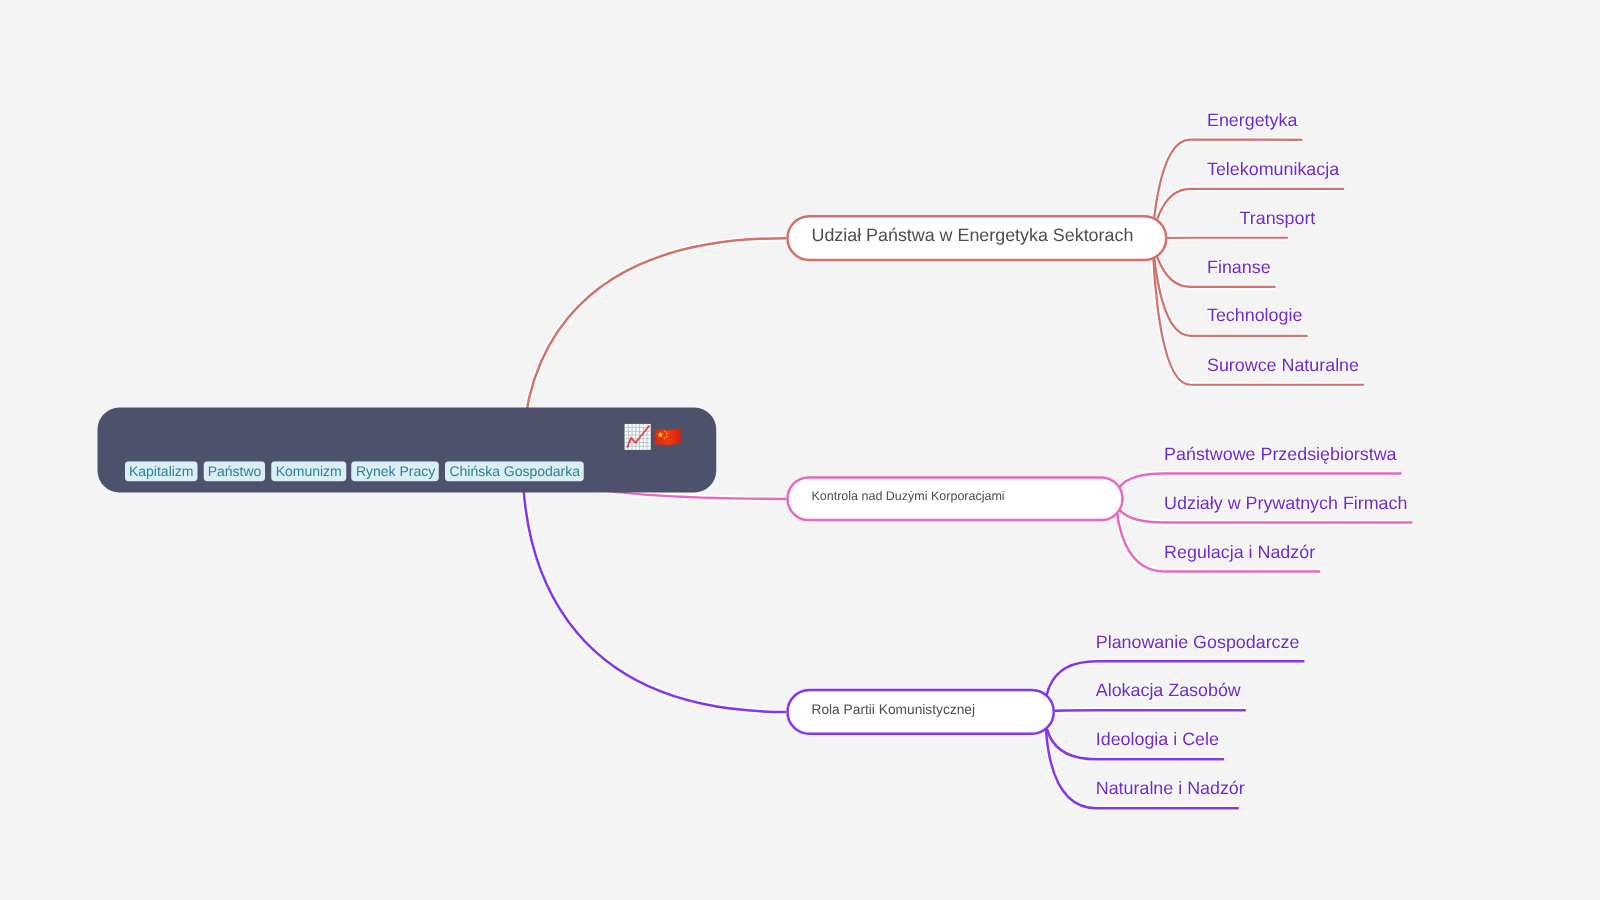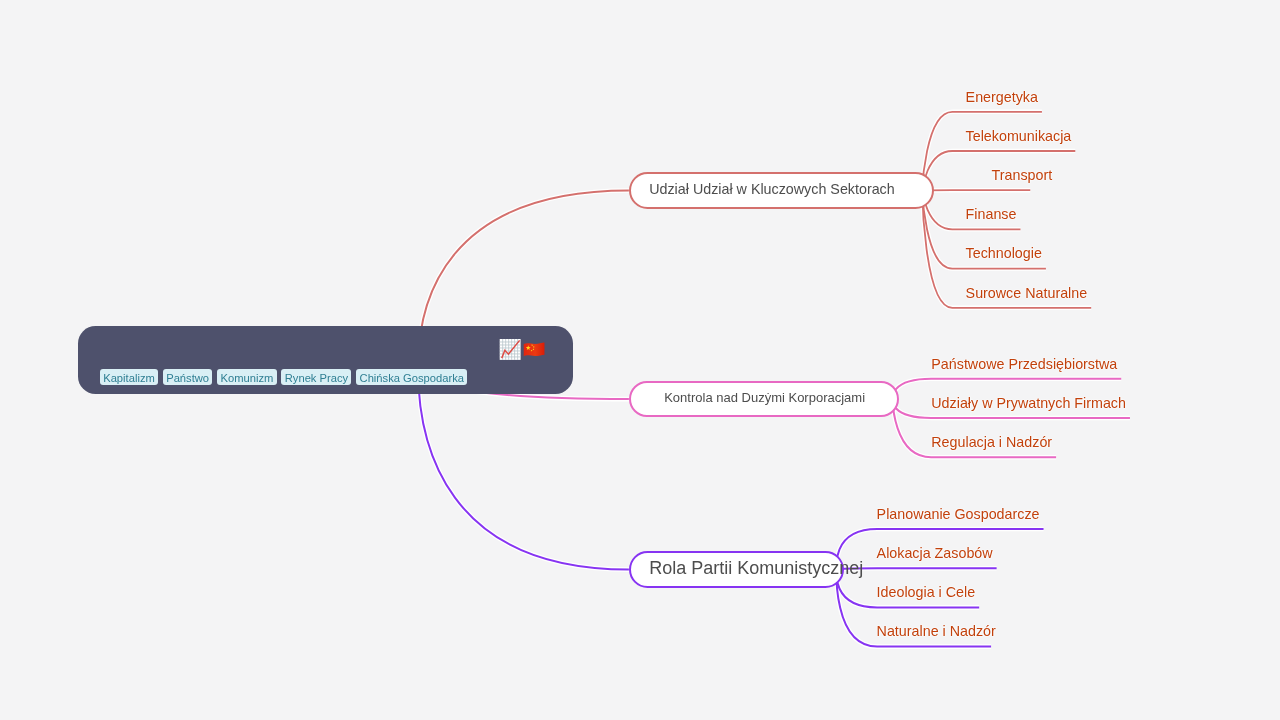--- a/index.html
+++ b/index.html
@@ -23,21 +23,21 @@
     line-height:16px;height:15px;border-radius:3px;padding:1px 3.3px 0;
     margin-right:4.8px;vertical-align:top;box-sizing:content-box;}
 
   
   .branch-node{position:absolute;box-sizing:border-box;background:#ffffff;
     border:2px solid #000;border-radius:999px;}
   .branch-label{position:absolute;white-space:nowrap;color:#4d4d4d;
     font-size:14.3px;line-height:16px;}
 
   
-  .leaf{position:absolute;white-space:nowrap;color:#c2410c;font-size:14.3px;
+  .leaf{position:absolute;white-space:nowrap;color:#6d28d9;font-size:14.3px;
     line-height:16px;text-shadow:0 0 2px #fff,0 0 2px #fff,0 0 1px #fff;}
 </style>
 </head>
 <body>
 
 <div id="stage">
   <svg id="links" width="1280" height="720" viewBox="0 0 1280 720" xmlns="http://www.w3.org/2000/svg">
       <g>
         <path d="M418,367.7 C418,299.8324 446.2,190.5 628.9,190.5" fill="none" stroke="#ffffff" stroke-width="4.6" stroke-linecap="butt"></path>
         <path d="M418,367.7 C418,379.7262 446.2,399.1 628.9,399.1" fill="none" stroke="#ffffff" stroke-width="4.6" stroke-linecap="butt"></path>
@@ -100,31 +100,31 @@
           <path d="M8.20,5.50L9.26,8.34L12.29,8.47L9.92,10.36L10.73,13.28L8.20,11.61L5.67,13.28L6.48,10.36L4.11,8.47L7.14,8.34Z"></path>
           <path d="M15.18,3.70L15.19,4.90L16.30,5.36L15.16,5.74L15.07,6.93L14.36,5.97L13.19,6.25L13.89,5.28L13.26,4.25L14.40,4.61Z"></path>
           <path d="M18.60,7.00L18.11,8.09L18.91,8.97L17.72,8.84L17.13,9.88L16.90,8.70L15.72,8.47L16.76,7.88L16.63,6.69L17.51,7.49Z"></path>
           <path d="M18.44,11.48L17.60,12.34L18.06,13.44L16.99,12.91L16.08,13.69L16.25,12.50L15.23,11.88L16.41,11.68L16.69,10.51L17.25,11.58Z"></path>
           <path d="M14.38,12.90L14.39,14.10L15.50,14.56L14.36,14.94L14.27,16.13L13.56,15.17L12.39,15.45L13.09,14.48L12.46,13.45L13.60,13.81Z"></path>
         </g>
       </svg>
     </div>
     <div class="tags" style="left: 99.9px; top: 368.8px;"><span class="tag">Kapitalizm</span><span class="tag">Państwo</span><span class="tag">Komunizm</span><span class="tag">Rynek Pracy</span><span class="tag">Chińska Gospodarka</span></div>
     <div class="branch-node" style="left: 628.9px; top: 172.1px; width: 304.7px; height: 36.8px; border-color: rgb(212, 112, 109); border-width: 2px;"></div>
-    <div class="branch-label" style="left: 649.2px; font-size: 14.3px; top: 180.9px;">Udział Udział w Kluczowych Sektorach</div>
+    <div class="branch-label" style="left: 649.2px; font-size: 14.3px; top: 180.9px;">Udział Państwa w Energetyka Sektorach</div>
     <div class="leaf" style="left: 965.6px; top: 88.6px;">Energetyka</div>
     <div class="leaf" style="left: 965.6px; top: 127.8px;">Telekomunikacja</div>
     <div class="leaf" style="left: 965.6px; top: 167px; margin-left: 26px;">Transport</div>
     <div class="leaf" style="left: 965.6px; top: 206.2px;">Finanse</div>
     <div class="leaf" style="left: 965.6px; top: 245.4px; text-align: right;">Technologie</div>
     <div class="leaf" style="left: 965.6px; top: 284.6px;">Surowce Naturalne</div>
     <div class="branch-node" style="left: 628.9px; top: 380.7px; width: 270.5px; height: 36.8px; border-color: rgb(232, 105, 195); border-width: 2px;"></div>
-    <div class="branch-label" style="left: 649.2px; font-size: 13px; top: 389.5px; margin-left: 15px;">Kontrola nad Duzẏmi Korporacjami</div>
+    <div class="branch-label" style="left: 649.2px; font-size: 10px; top: 389.5px;">Kontrola nad Duzẏmi Korporacjami</div>
     <div class="leaf" style="left: 931.3px; top: 355.6px;">Państwowe Przedsiębiorstwa</div>
     <div class="leaf" style="left: 931.3px; top: 394.8px;">Udziały w Prywatnych Firmach</div>
     <div class="leaf" style="left: 931.3px; top: 434px;">Regulacja i Nadzór</div>
     <div class="branch-node" style="left: 628.9px; top: 551.2px; width: 215.6px; height: 36.8px; border-color: rgb(135, 52, 242); border-width: 2px;"></div>
-    <div class="branch-label" style="left: 649.2px; font-size: 18px; top: 560px;">Rola Partii Komunistycznej</div>
+    <div class="branch-label" style="left: 649.2px; font-size: 11px; top: 560px;">Rola Partii Komunistycznej</div>
     <div class="leaf" style="left: 876.6px; top: 505.8px;">Planowanie Gospodarcze</div>
     <div class="leaf" style="left: 876.6px; top: 545px;">Alokacja Zasobów</div>
     <div class="leaf" style="left: 876.6px; top: 584.2px;">Ideologia i Cele</div>
     <div class="leaf" style="left: 876.6px; top: 623.4px;">Naturalne i Nadzór</div>
   </div>
 
 </body></html>

